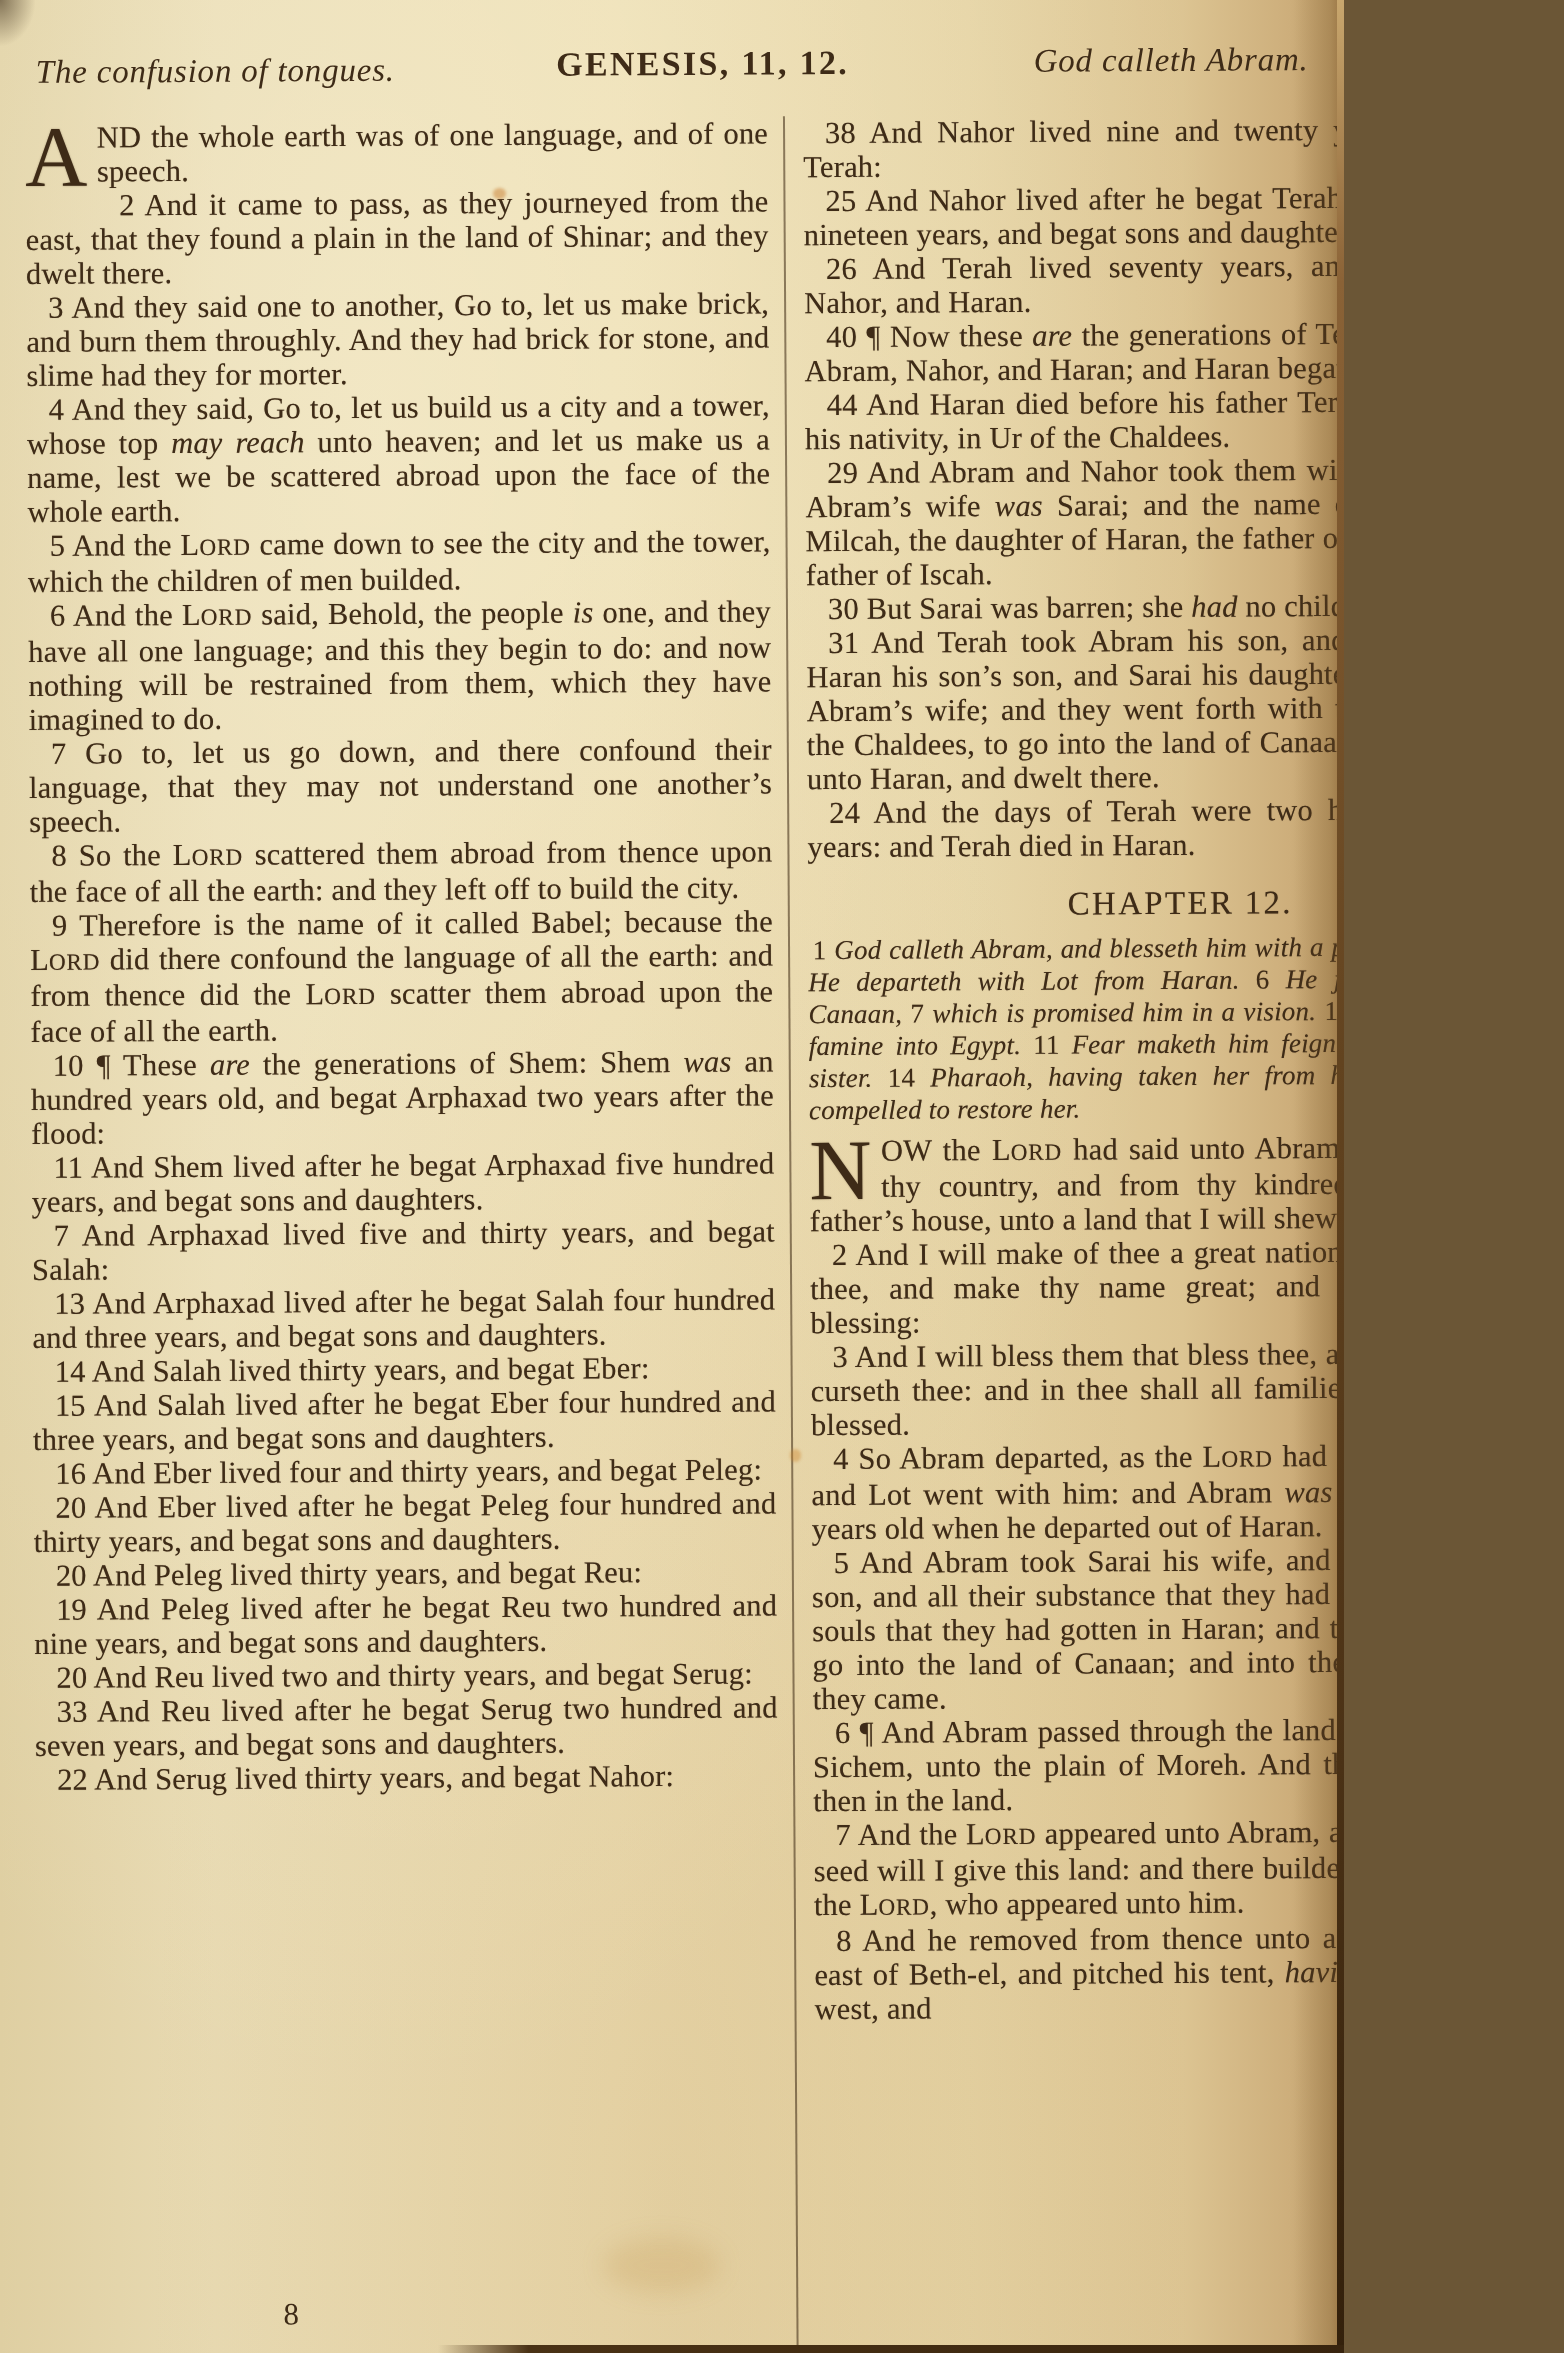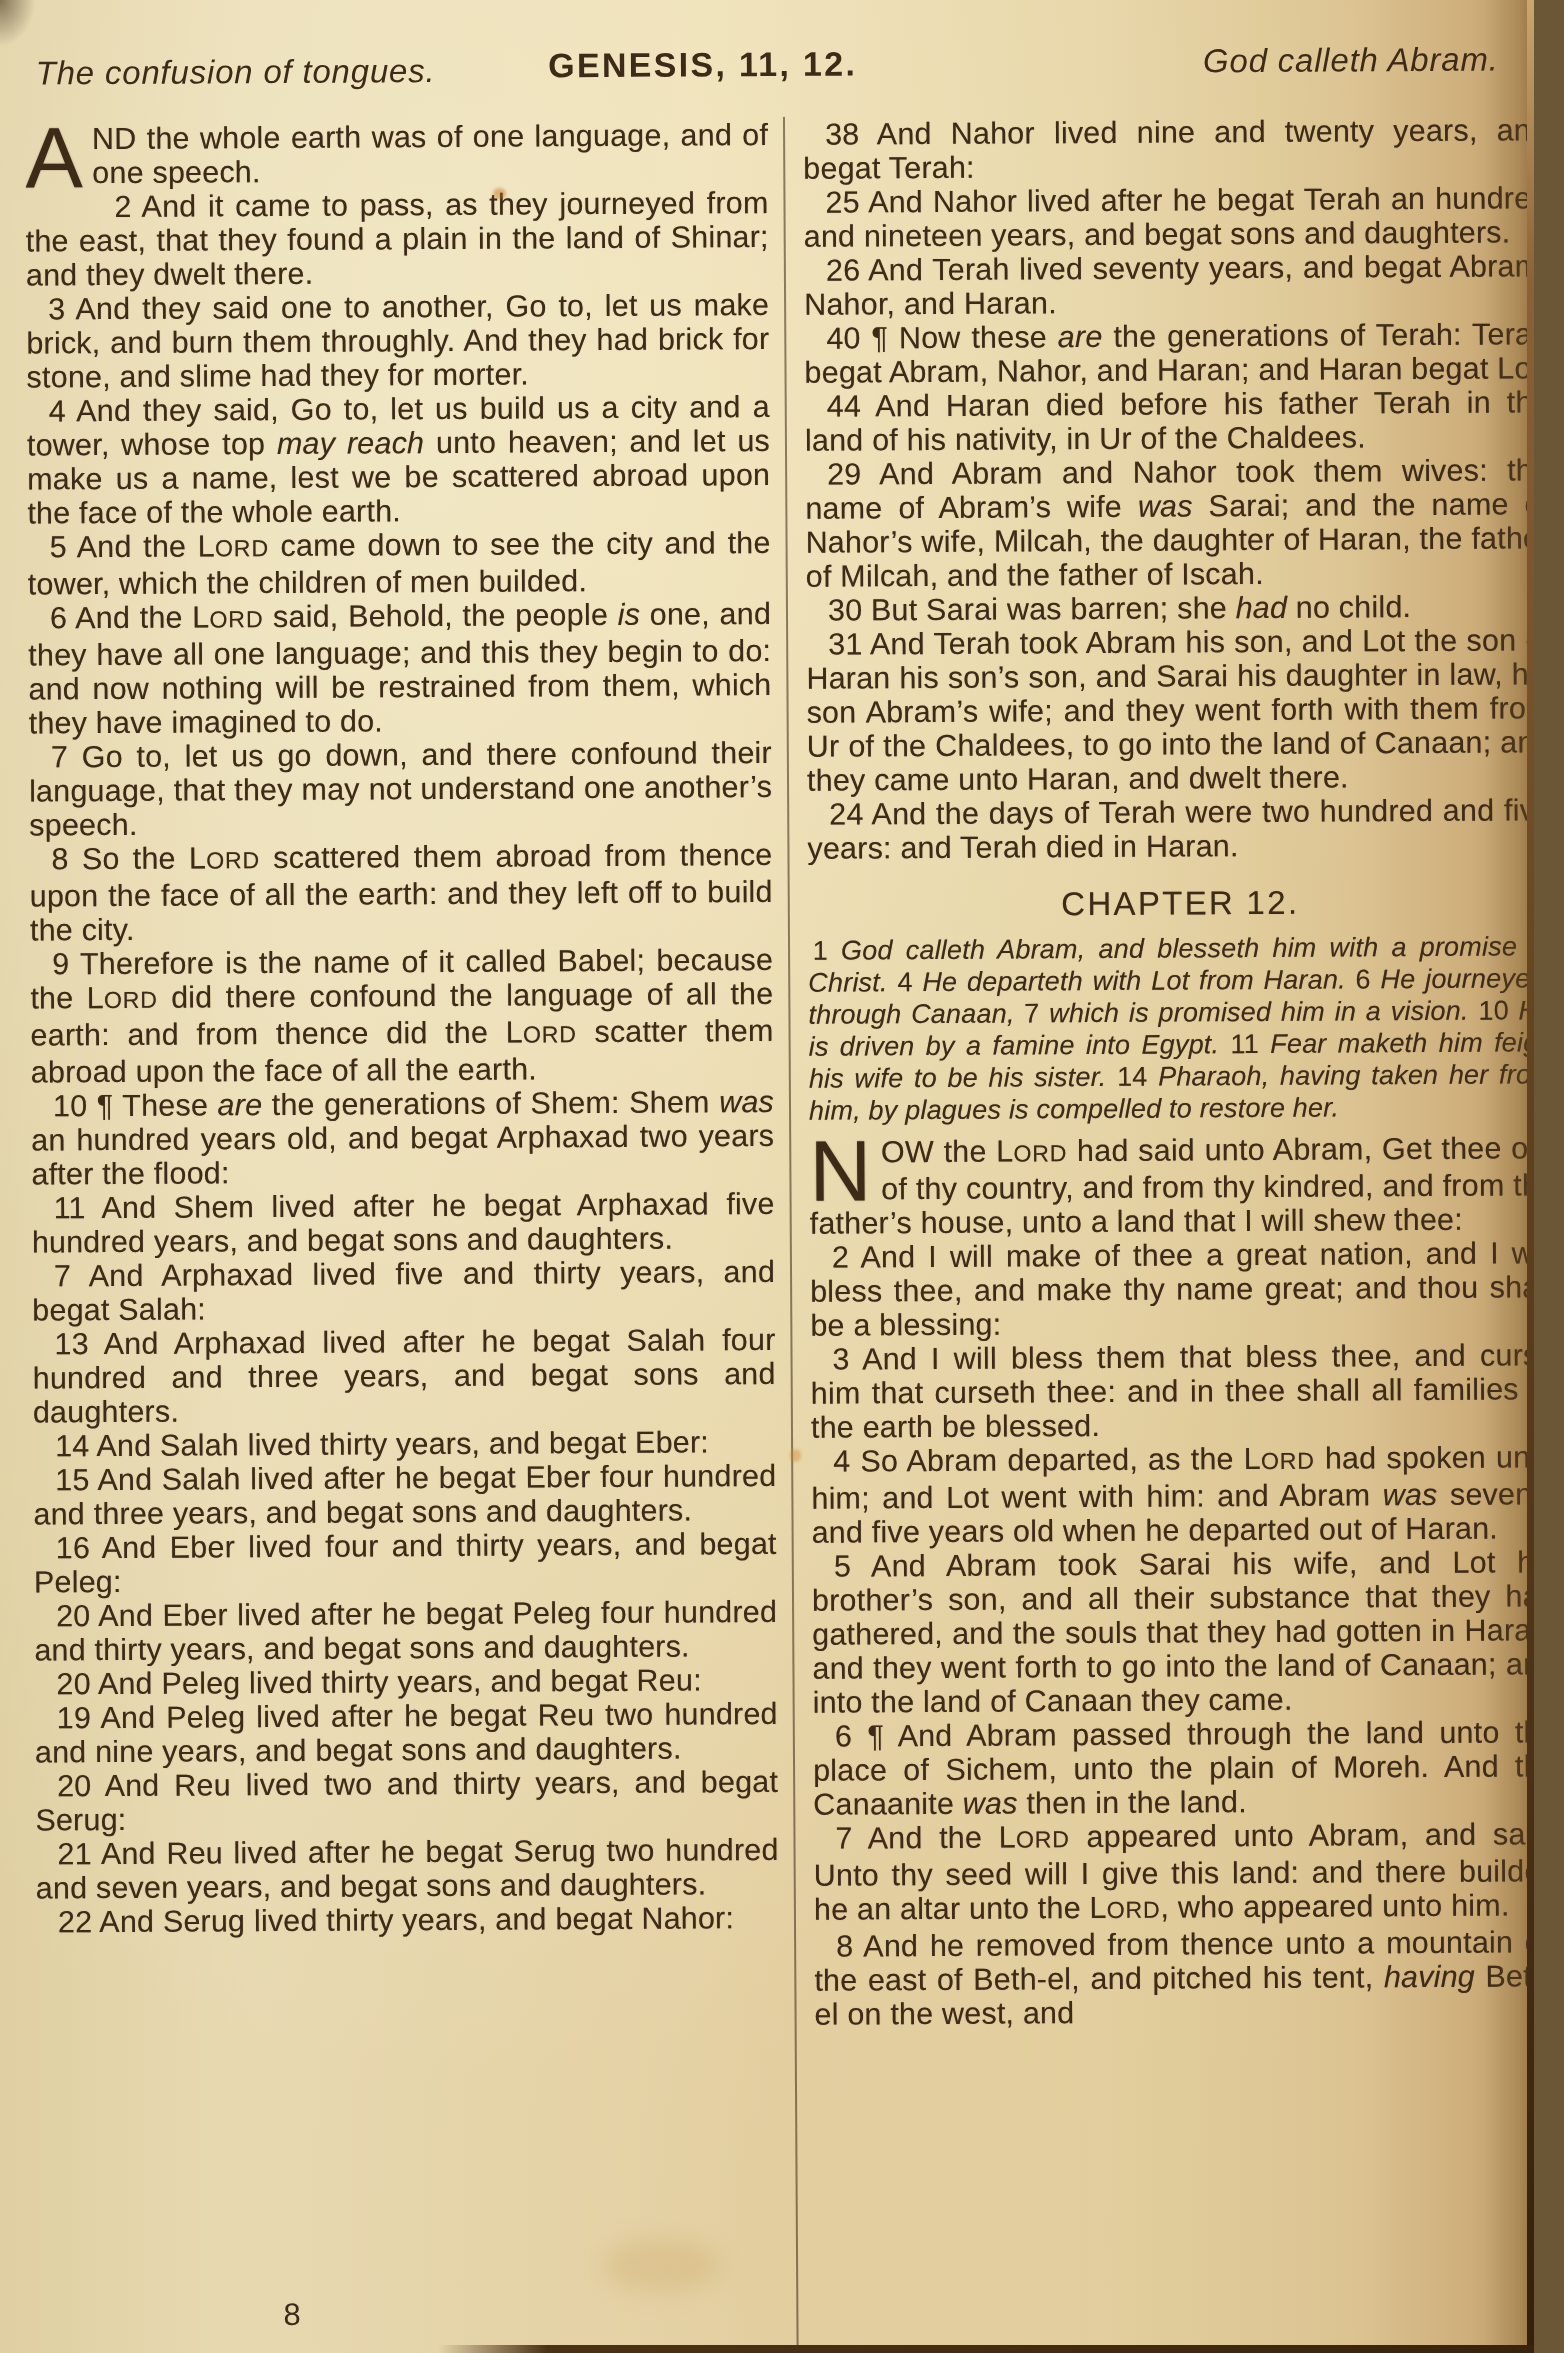--- a/index.html
+++ b/index.html
@@ -1,22 +1,22 @@
 <!DOCTYPE html>
 <html style="font-size:12.5px"><head>
 <meta charset="utf-8">
 <style>
   html,body { margin:0; padding:0; background:#6b5636; }
   .page {
-    position:relative; width:1534px; height:2354px; overflow:hidden;
+    position:relative; width:1344px; height:2354px; overflow:hidden;
     background:
       radial-gradient(ellipse at 28% 18%, rgba(255,250,225,0.38), rgba(255,250,225,0) 62%),
       radial-gradient(ellipse at 50% 95%, rgba(190,150,90,0.20), rgba(190,150,90,0) 55%),
       linear-gradient(90deg, #dfcfa2 0%, #e8dab2 16%, #ecddb2 46%, #e5d3a4 72%, #dcc492 88%, #cdae7b 96%, #bb9a66 99%, #a8824f 100%);
-    font-family:Liberation Sans, sans-serif;
+    font-family:Liberation Serif, serif;
     color:#3e2b17;
   }
   .tilt { position:absolute; inset:0; transform:rotate(-0.35deg); transform-origin:50% 40%; }
 
   
   .running-head { position:absolute; top:45px; left:0; width:100%; height:47px; }
   .rh-left  { position:absolute; left:41px;  top:4.7px; font-style:italic; font-size:33px; letter-spacing:0.8px; }
   .rh-center{ position:absolute; left:708px; top:0;  transform:translateX(-50%); font-size:34px; letter-spacing:2.3px; font-weight:bold; }
   .rh-right { position:absolute; right:30px; top:0;  font-style:italic; font-size:33px; letter-spacing:0.8px; }
 
@@ -81,21 +81,21 @@
         <p class="verse"><span class="vnum">11</span> And Shem lived after he begat Arphaxad five hundred years, and begat sons and daughters.</p>
         <p class="verse"><span class="vnum">7</span> And Arphaxad lived five and thirty years, and begat Salah:</p>
         <p class="verse"><span class="vnum">13</span> And Arphaxad lived after he begat Salah four hundred and three years, and begat sons and daughters.</p>
         <p class="verse"><span class="vnum">14</span> And Salah lived thirty years, and begat Eber:</p>
         <p class="verse"><span class="vnum">15</span> And Salah lived after he begat Eber four hundred and three years, and begat sons and daughters.</p>
         <p class="verse"><span class="vnum">16</span> And Eber lived four and thirty years, and begat Peleg:</p>
         <p class="verse"><span class="vnum">20</span> And Eber lived after he begat Peleg four hundred and thirty years, and begat sons and daughters.</p>
         <p class="verse"><span class="vnum">20</span> And Peleg lived thirty years, and begat Reu:</p>
         <p class="verse"><span class="vnum">19</span> And Peleg lived after he begat Reu two hundred and nine years, and begat sons and daughters.</p>
         <p class="verse"><span class="vnum">20</span> And Reu lived two and thirty years, and begat Serug:</p>
-        <p class="verse"><span class="vnum">21</span> And Reu lived after he begat Serug two hundred and seven years, and begat sons and daughters.</p>
+        <p class="verse"><span class="vnum">33</span> And Reu lived after he begat Serug two hundred and seven years, and begat sons and daughters.</p>
         <p class="verse"><span class="vnum">22</span> And Serug lived thirty years, and begat Nahor:</p>
       </div>
     <div class="col-rule"></div>
     <div class="col col-right" id="col-right">
         <p class="verse"><span class="vnum">38</span> And Nahor lived nine and twenty years, and begat Terah:</p>
         <p class="verse"><span class="vnum">25</span> And Nahor lived after he begat Terah an hundred and nineteen years, and begat sons and daughters.</p>
         <p class="verse"><span class="vnum">26</span> And Terah lived seventy years, and begat Abram, Nahor, and Haran.</p>
         <p class="verse"><span class="vnum">40</span> ¶ Now these <i>are</i> the generations of Terah: Terah begat Abram, Nahor, and Haran; and Haran begat Lot.</p>
         <p class="verse"><span class="vnum">44</span> And Haran died before his father Terah in the land of his nativity, in Ur of the Chaldees.</p>
         <p class="verse"><span class="vnum">29</span> And Abram and Nahor took them wives: the name of Abram’s wife <i>was</i> Sarai; and the name of Nahor’s wife, Milcah, the daughter of Haran, the father of Milcah, and the father of Iscah.</p>

